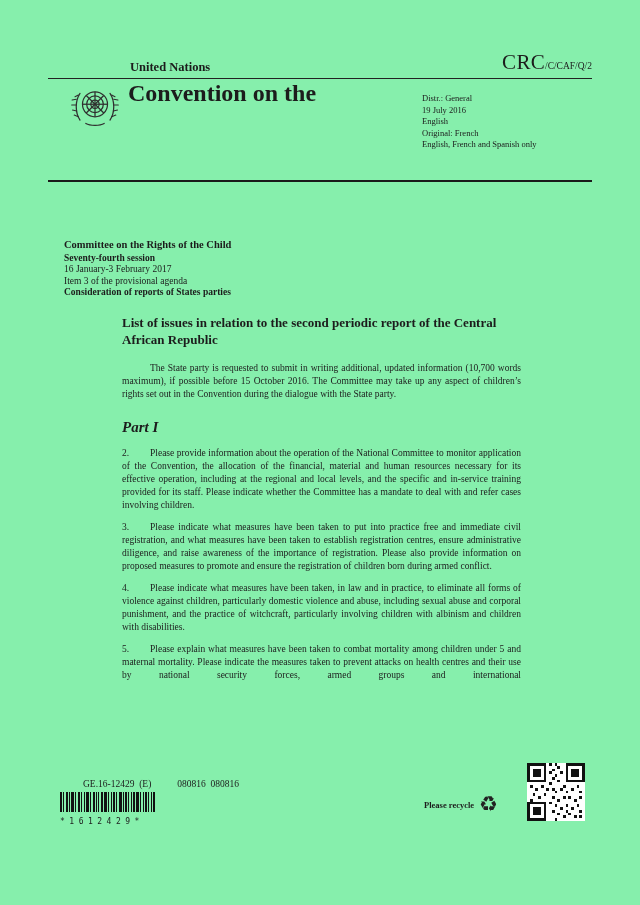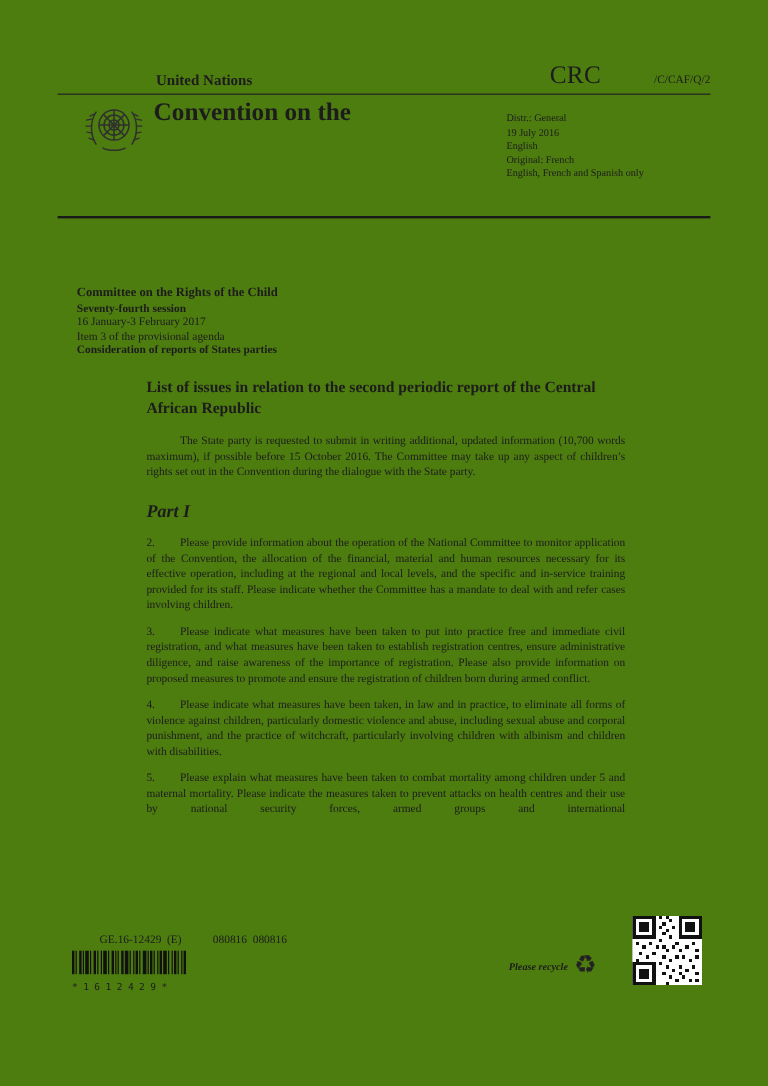--- a/index.html
+++ b/index.html
@@ -1,27 +1,27 @@
 <!DOCTYPE html>
 <html><head>
 <meta charset="utf-8">
 <style>
   html,body{margin:0;padding:0;background:#ffffff;}
-  .page{position:relative;width:640px;height:905px;background:#4d7c0f;font-family:"Liberation Serif","DejaVu Serif",serif;color:#1c1c1c;overflow:hidden;}
+  .page{position:relative;width:640px;height:905px;background:#86efac;font-family:"Liberation Serif","DejaVu Serif",serif;color:#1c1c1c;overflow:hidden;}
 
   
   .top-header{position:absolute;top:50px;left:48px;right:48px;display:flex;justify-content:space-between;align-items:flex-end;border-bottom:1.2px solid #222;padding-bottom:3px;}
   .un-label{font-weight:bold;font-size:12.5px;margin-left:82px;}
   .doc-symbol{font-size:21px;letter-spacing:.3px;white-space:nowrap;}
-  .doc-symbol .small{font-size:9.5px;letter-spacing:0;margin-left:44px;}
+  .doc-symbol .small{font-size:9.5px;letter-spacing:0;}
 
   
   .masthead{position:absolute;top:84px;left:48px;right:48px;height:96px;}
   .emblem{position:absolute;left:22px;top:1px;}
-  .mast-title{position:absolute;left:80px;top:-3px;font-size:21px;font-weight:bold;line-height:25px;}
+  .mast-title{position:absolute;left:80px;top:-3px;font-size:24px;font-weight:bold;line-height:25px;}
   .mast-info{position:absolute;left:374px;top:9px;font-size:8.5px;line-height:11.6px;}
   .thick-rule{position:absolute;top:180px;left:48px;right:48px;border-top:2px solid #1a1a1a;}
 
   
   .session{position:absolute;left:64px;top:239px;font-size:9.5px;line-height:11.5px;}
   .session .lg{font-size:10.5px;margin-bottom:2px;}
   .b{font-weight:bold;}
 
   
   .main{position:absolute;left:122px;top:314px;width:399px;font-size:9.5px;line-height:13px;text-align:justify;}
@@ -31,21 +31,21 @@
   .numbered{margin:0 0 9px 0;}
   .numbered .pnum{display:inline-block;width:28px;}
   .numbered.continued{text-align-last:justify;}
 
   
   .ge-line{position:absolute;left:60px;top:779px;font-size:9.5px;white-space:pre;padding-left:23px;}
   .ge-line .codes{margin-left:26px;}
   .barcode{position:absolute;left:60px;top:792px;width:96px;}
   .barcode-text{font-size:8px;letter-spacing:4.5px;margin-top:1px;white-space:nowrap;font-family:"DejaVu Sans Mono",monospace;}
   .recycle{position:absolute;left:424px;top:794px;display:flex;align-items:center;gap:5px;}
-  .recycle-label{font-size:8.5px;font-style:italic;font-weight:bold;text-align:center;}
+  .recycle-label{font-size:8.5px;font-weight:bold;text-align:center;}
   .recycle-icon{font-size:21px;line-height:1;font-family:"DejaVu Sans",sans-serif;color:#222;}
   .qr{position:absolute;left:527px;top:763px;}
 </style>
 </head>
 <body>
 
 <div class="page">
 
   <div class="top-header">
     <span class="un-label">United Nations</span>

